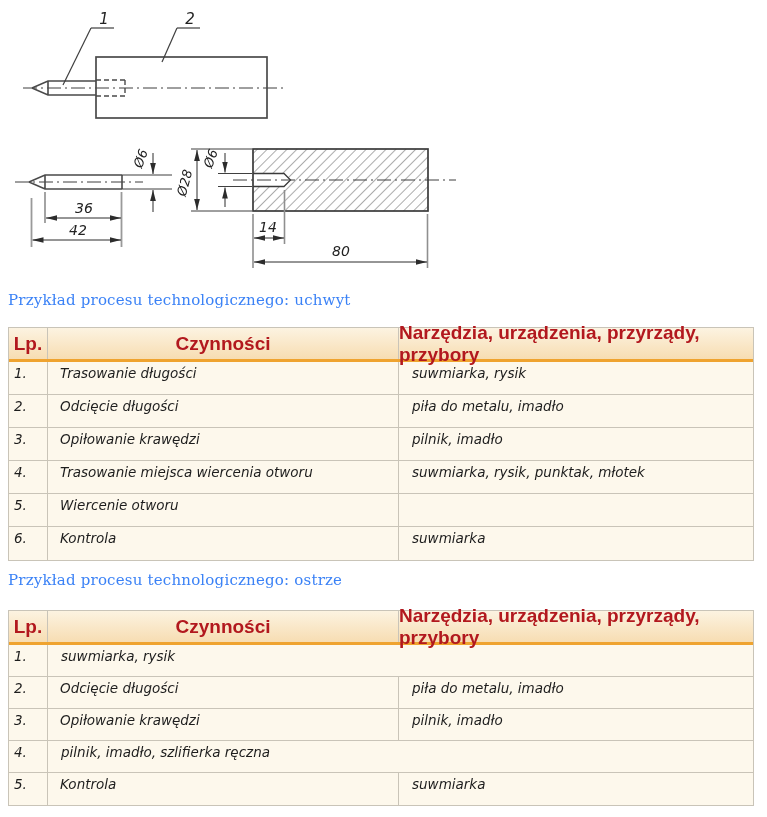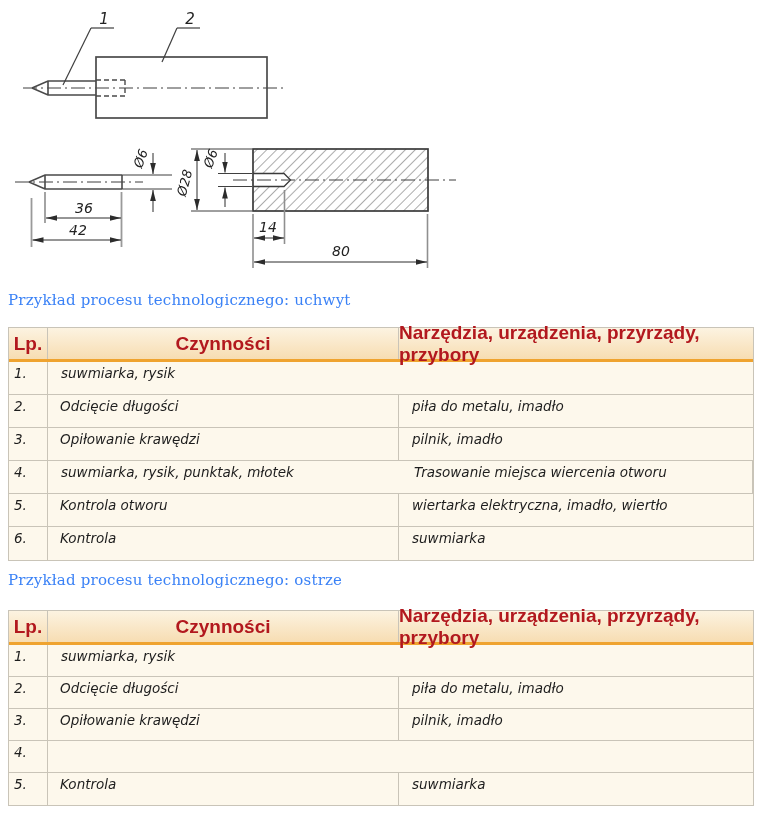--- a/index.html
+++ b/index.html
@@ -131,41 +131,41 @@
 <div class="heading" style="top:571px">Przykład procesu technologicznego: ostrze</div>
 
 <div class="tbl" style="top:327px" data-table="0">
     <div class="thead">
       <div class="cell c0">Lp.</div>
       <div class="cell c1">Czynności</div>
       <div class="cell c2">Narzędzia, urządzenia, przyrządy, przybory</div>
     </div>
     <div class="trow">
       <div class="cell c0">1.</div>
+      <div class="cell c1">Trasowanie długości</div>
       <div class="cell c2">suwmiarka, rysik</div>
     </div>
     <div class="trow">
       <div class="cell c0">2.</div>
       <div class="cell c1">Odcięcie długości</div>
       <div class="cell c2">piła do metalu, imadło</div>
     </div>
     <div class="trow">
       <div class="cell c0">3.</div>
       <div class="cell c1">Opiłowanie krawędzi</div>
       <div class="cell c2">pilnik, imadło</div>
     </div>
     <div class="trow">
       <div class="cell c0">4.</div>
+      <div class="cell c1">Trasowanie miejsca wiercenia otworu</div>
       <div class="cell c2">suwmiarka, rysik, punktak, młotek</div>
-      <div class="cell c1">Trasowanie miejsca wiercenia otworu</div>
     </div>
     <div class="trow">
       <div class="cell c0">5.</div>
-      <div class="cell c1">Kontrola otworu</div>
-      <div class="cell c2">wiertarka elektryczna, imadło, wiertło</div>
+      <div class="cell c1">Wiercenie otworu</div>
     </div>
     <div class="trow">
       <div class="cell c0">6.</div>
       <div class="cell c1">Kontrola</div>
       <div class="cell c2">suwmiarka</div>
     </div>
   </div>
 <div class="tbl" style="top:610px" data-table="1">
     <div class="thead">
       <div class="cell c0">Lp.</div>
@@ -181,19 +181,20 @@
       <div class="cell c1">Odcięcie długości</div>
       <div class="cell c2">piła do metalu, imadło</div>
     </div>
     <div class="trow">
       <div class="cell c0">3.</div>
       <div class="cell c1">Opiłowanie krawędzi</div>
       <div class="cell c2">pilnik, imadło</div>
     </div>
     <div class="trow">
       <div class="cell c0">4.</div>
+      <div class="cell c2">pilnik, imadło, szlifierka ręczna</div>
     </div>
     <div class="trow">
       <div class="cell c0">5.</div>
       <div class="cell c1">Kontrola</div>
       <div class="cell c2">suwmiarka</div>
     </div>
   </div>
 
 </body></html>

